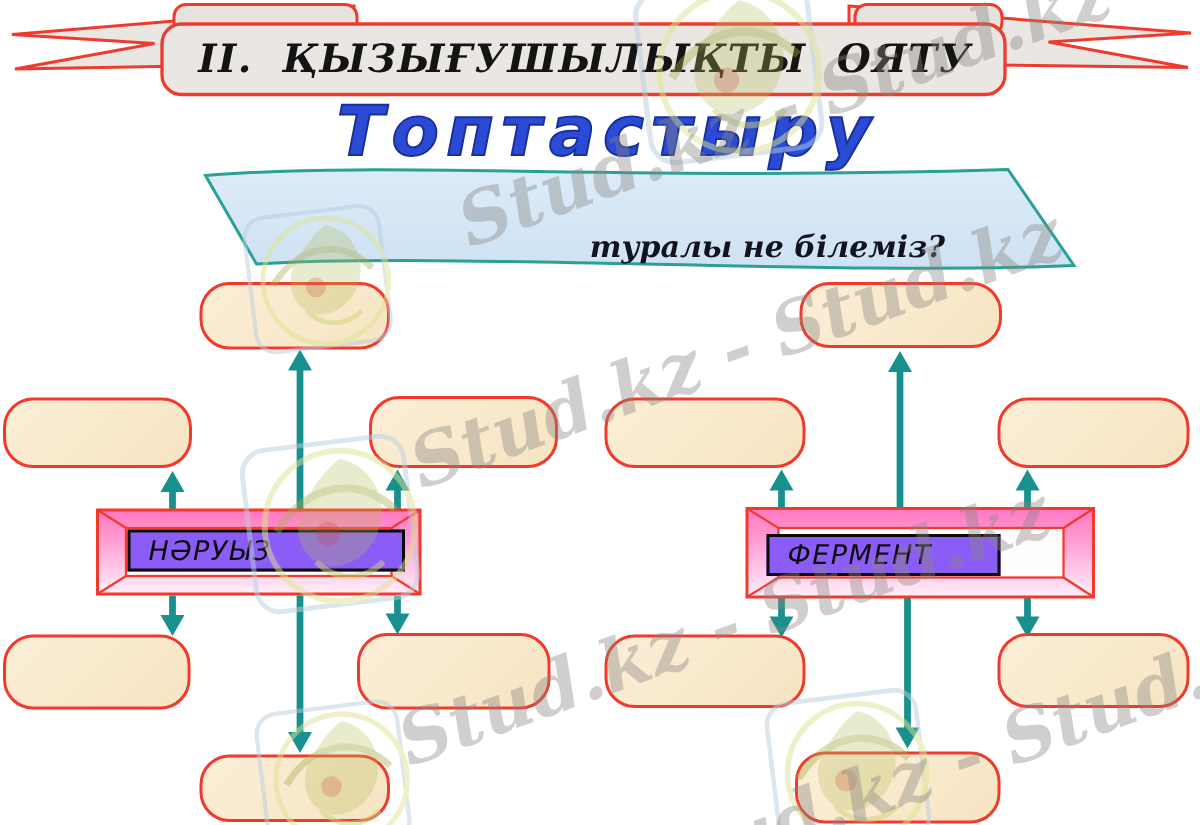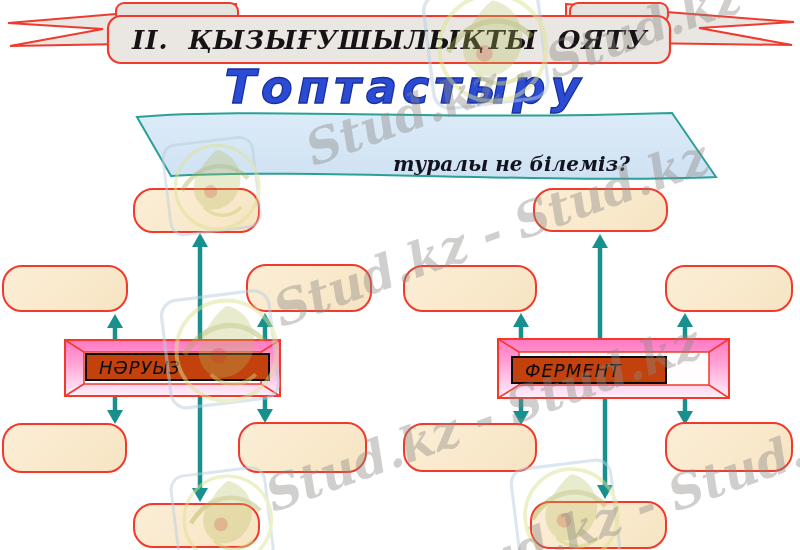--- a/index.html
+++ b/index.html
@@ -27,21 +27,21 @@
   .q-label{left:224px;top:126px;}
   .q-line1{left:318px;top:123px;}
   .q-line2{left:260px;top:152px;width:370px;text-align:right;}
   
   .node{
     background:linear-gradient(135deg,#fbeed6 0%,#f9e9cb 60%,#f6e4c2 100%);
     border:2px solid #f2392c;border-radius:20px;z-index:2;
   }
   
   .center-label{
-    background:#c2410c;border:2px solid #0a0a0a;z-index:3;
+    background:#8b5cf6;border:2px solid #0a0a0a;z-index:3;
     font-family:"DejaVu Sans",sans-serif;font-size:18px;color:#0b0b0b;
     display:flex;align-items:center;padding-left:12px;letter-spacing:1px;white-space:nowrap;
   }
   
   .birds{position:absolute;left:0;top:0;z-index:4;opacity:.5;pointer-events:none;}
   .wm{
     position:absolute;z-index:5;pointer-events:none;white-space:nowrap;
     font-family:"DejaVu Serif",serif;font-style:italic;font-weight:bold;
     font-size:48px;color:#8b8884;opacity:.40;transform-origin:0 0;transform:rotate(-20deg);
   }

